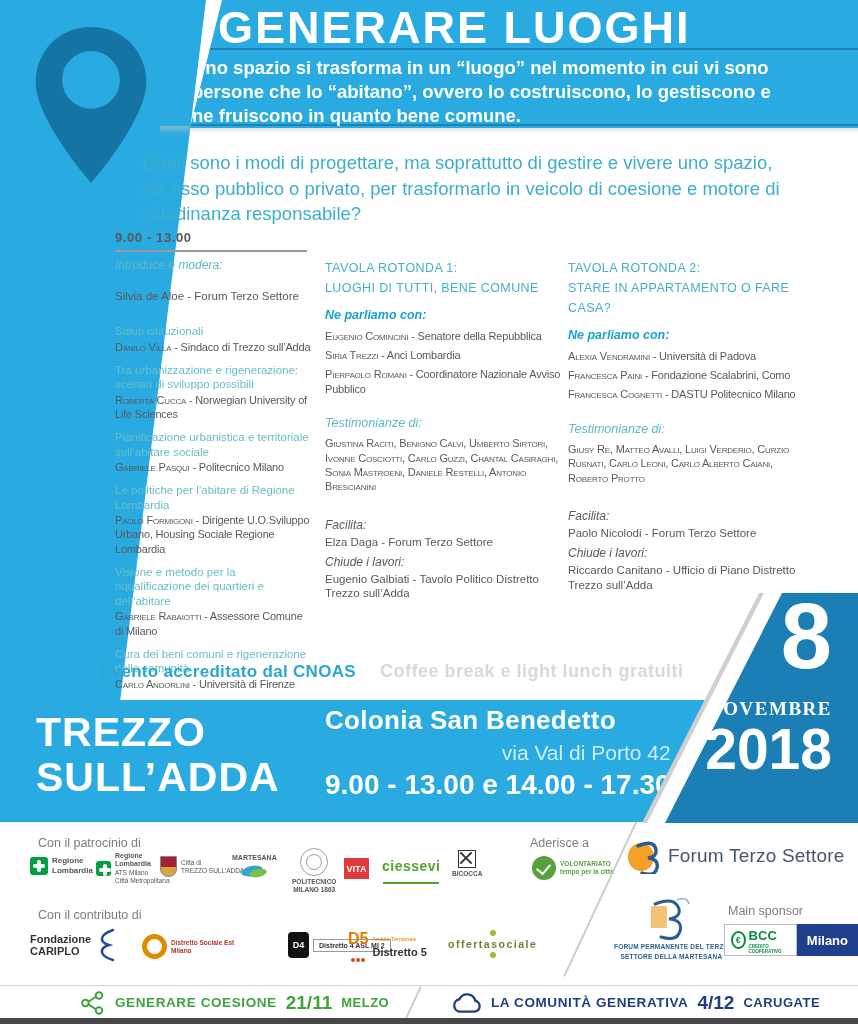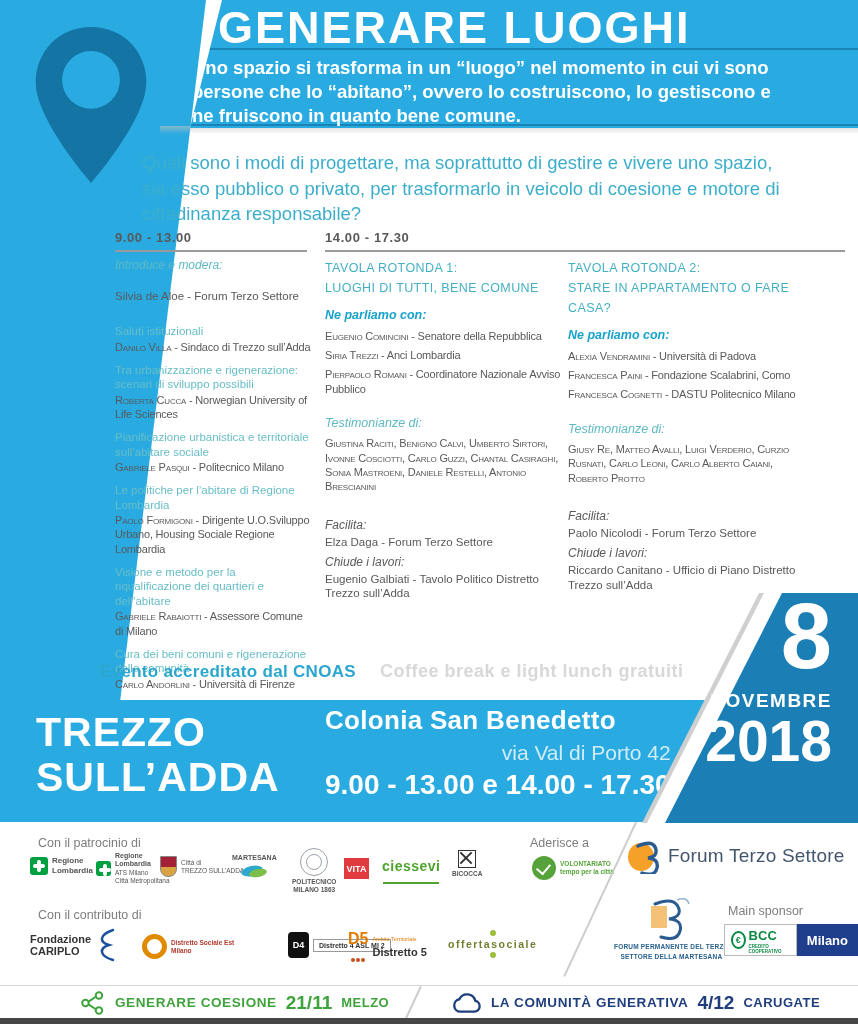--- a/index.html
+++ b/index.html
@@ -61,21 +61,21 @@
   .venue-addr{font-size:21px;color:rgba(255,255,255,.78);margin-top:5px;text-align:right;}
   .venue-hours{font-size:28px;font-weight:800;margin-top:4px;}
 
   
   .date-block{position:absolute;top:593px;left:638px;width:220px;height:230px;z-index:4;}
   .db-hair{position:absolute;inset:0;background:#cfcfcf;clip-path:polygon(121px 0,128px 0,11px 230px,4px 230px);}
   .db-stripe{position:absolute;inset:0;background:#fff;clip-path:polygon(126px 0,146px 0,29px 230px,9px 230px);}
   .db-dark{position:absolute;inset:0;background:#1B7EB4;clip-path:polygon(144px 0,220px 0,220px 230px,27px 230px);}
   .db-text{position:absolute;top:0;right:26px;text-align:right;color:#fff;}
   .db-day{font-size:92px;font-weight:800;line-height:.95;}
-  .db-month{font-size:19px;font-weight:800;letter-spacing:1.5px;margin-top:10px;}
+  .db-month{font-size:19px;font-weight:800;letter-spacing:1.5px;margin-top:18px;font-family:Liberation Serif, serif;}
   .db-year{font-size:57px;font-weight:800;line-height:1;margin-top:1px;}
 
   
   .sp-label{position:absolute;font-size:12.5px;color:#7d7d7d;}
   .chip{position:absolute;display:flex;align-items:center;gap:4px;}
   .tiny{font-size:6.5px;color:#555;line-height:1.2;}
   .pre{white-space:pre-line;}
   .glyph-green{width:18px;height:18px;border-radius:3px;background:#00A040;position:relative;flex:none;}
   .glyph-green::before,.glyph-green::after{content:"";position:absolute;background:#fff;border-radius:2px;}
   .glyph-green::before{left:7px;top:3px;width:4px;height:12px;}
@@ -145,23 +145,20 @@
     <div class="intro-box">
       <p class="intro-text">Uno spazio si trasforma in un “luogo” nel momento in cui vi sono persone che lo “abitano”, ovvero lo costruiscono, lo gestiscono e ne fruiscono in quanto bene comune.</p>
     </div>
   </div>
 
   <p class="question">Quali sono i modi di progettare, ma soprattutto di gestire e vivere uno spazio, sia esso pubblico o privato, per trasformarlo in veicolo di coesione e motore di cittadinanza responsabile?</p>
 
   <div class="col-head ch1">
     <span>9.00 - 13.00</span>
   </div>
-  <div class="col-head ch2">
-    <span>14.00 - 17.30</span>
-  </div>
 
   <div class="col c1">
     <div class="lbl-it">Introduce e modera:</div>
     <div class="plain">Silvia de Aloe - Forum Terzo Settore</div>
     <div style="height:12px;"></div>
     <div>
       <div class="talk">Saluti istituzionali</div>
       <div class="person"><span class="sc">Danilo Villa</span><span class="role">Sindaco di Trezzo sull’Adda</span></div>
     </div>
     <div>

